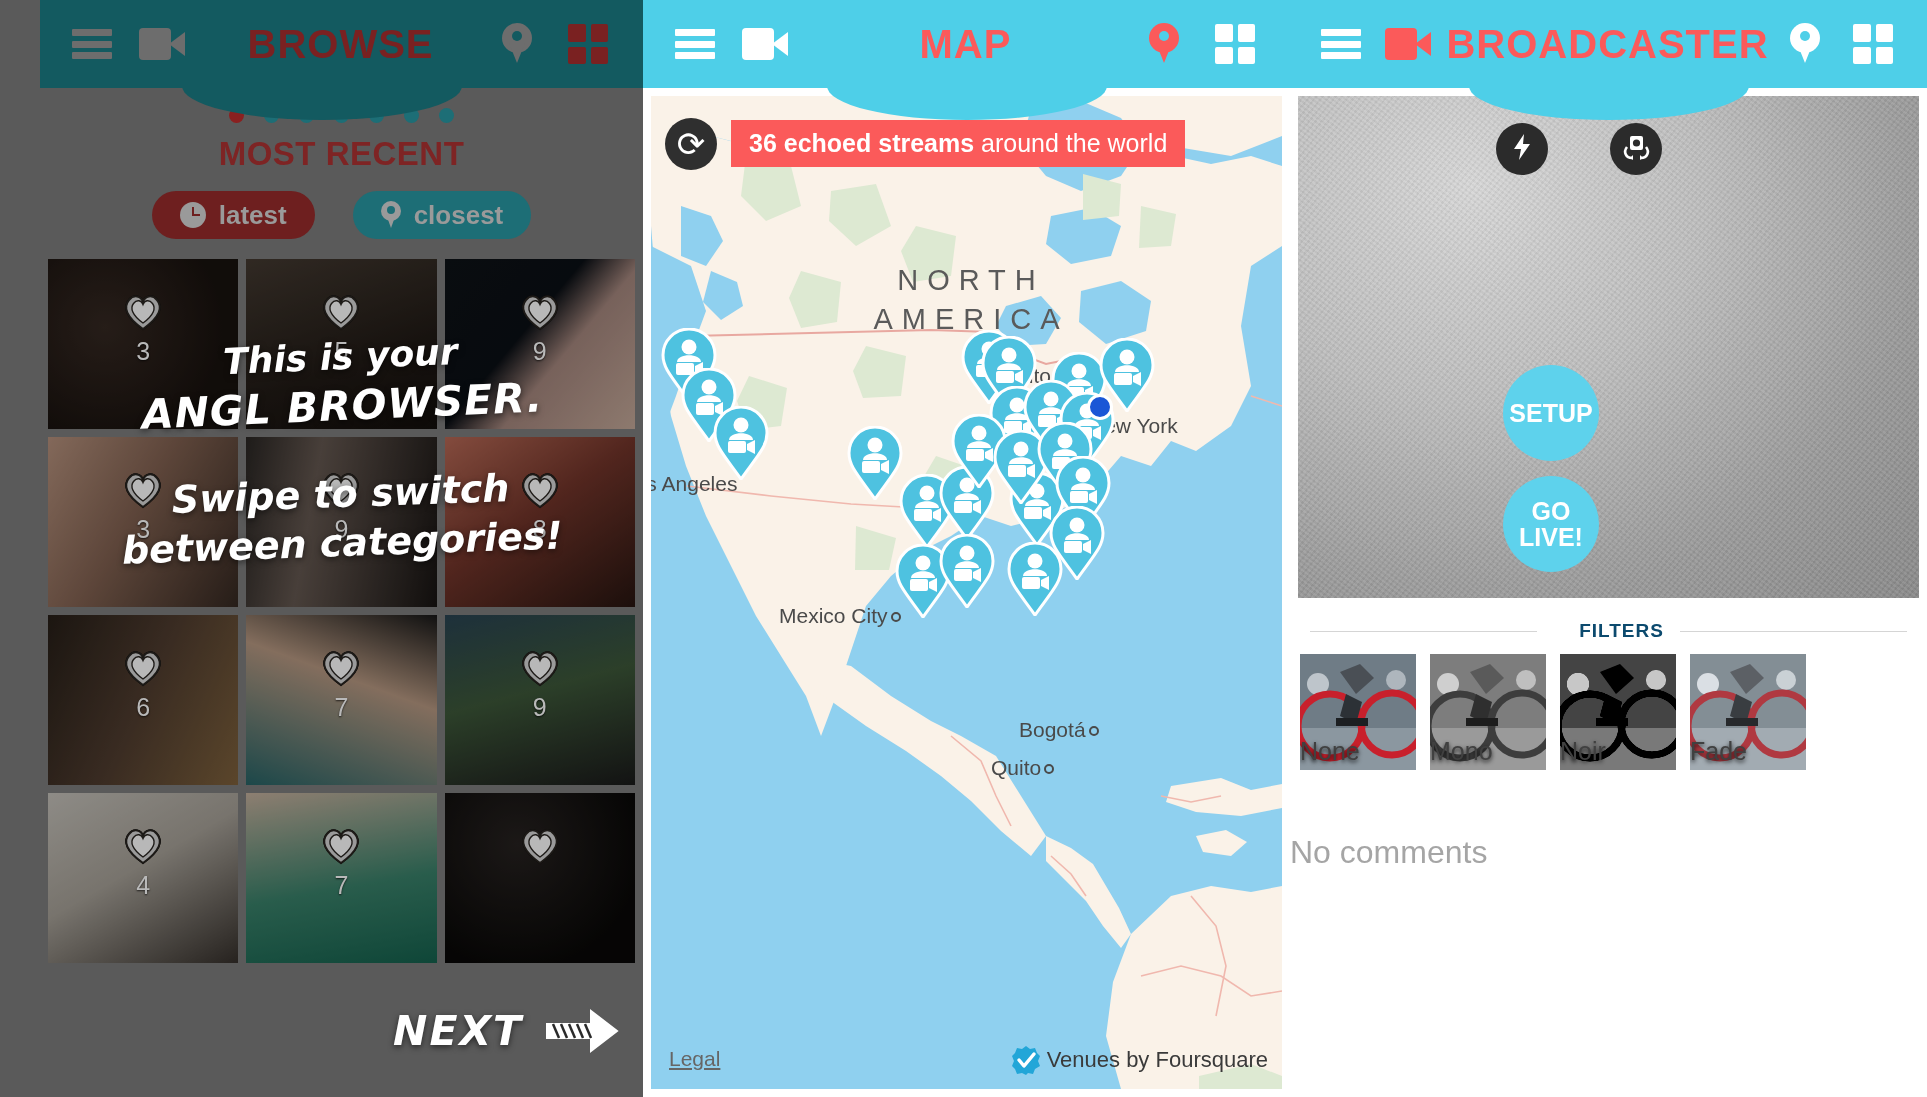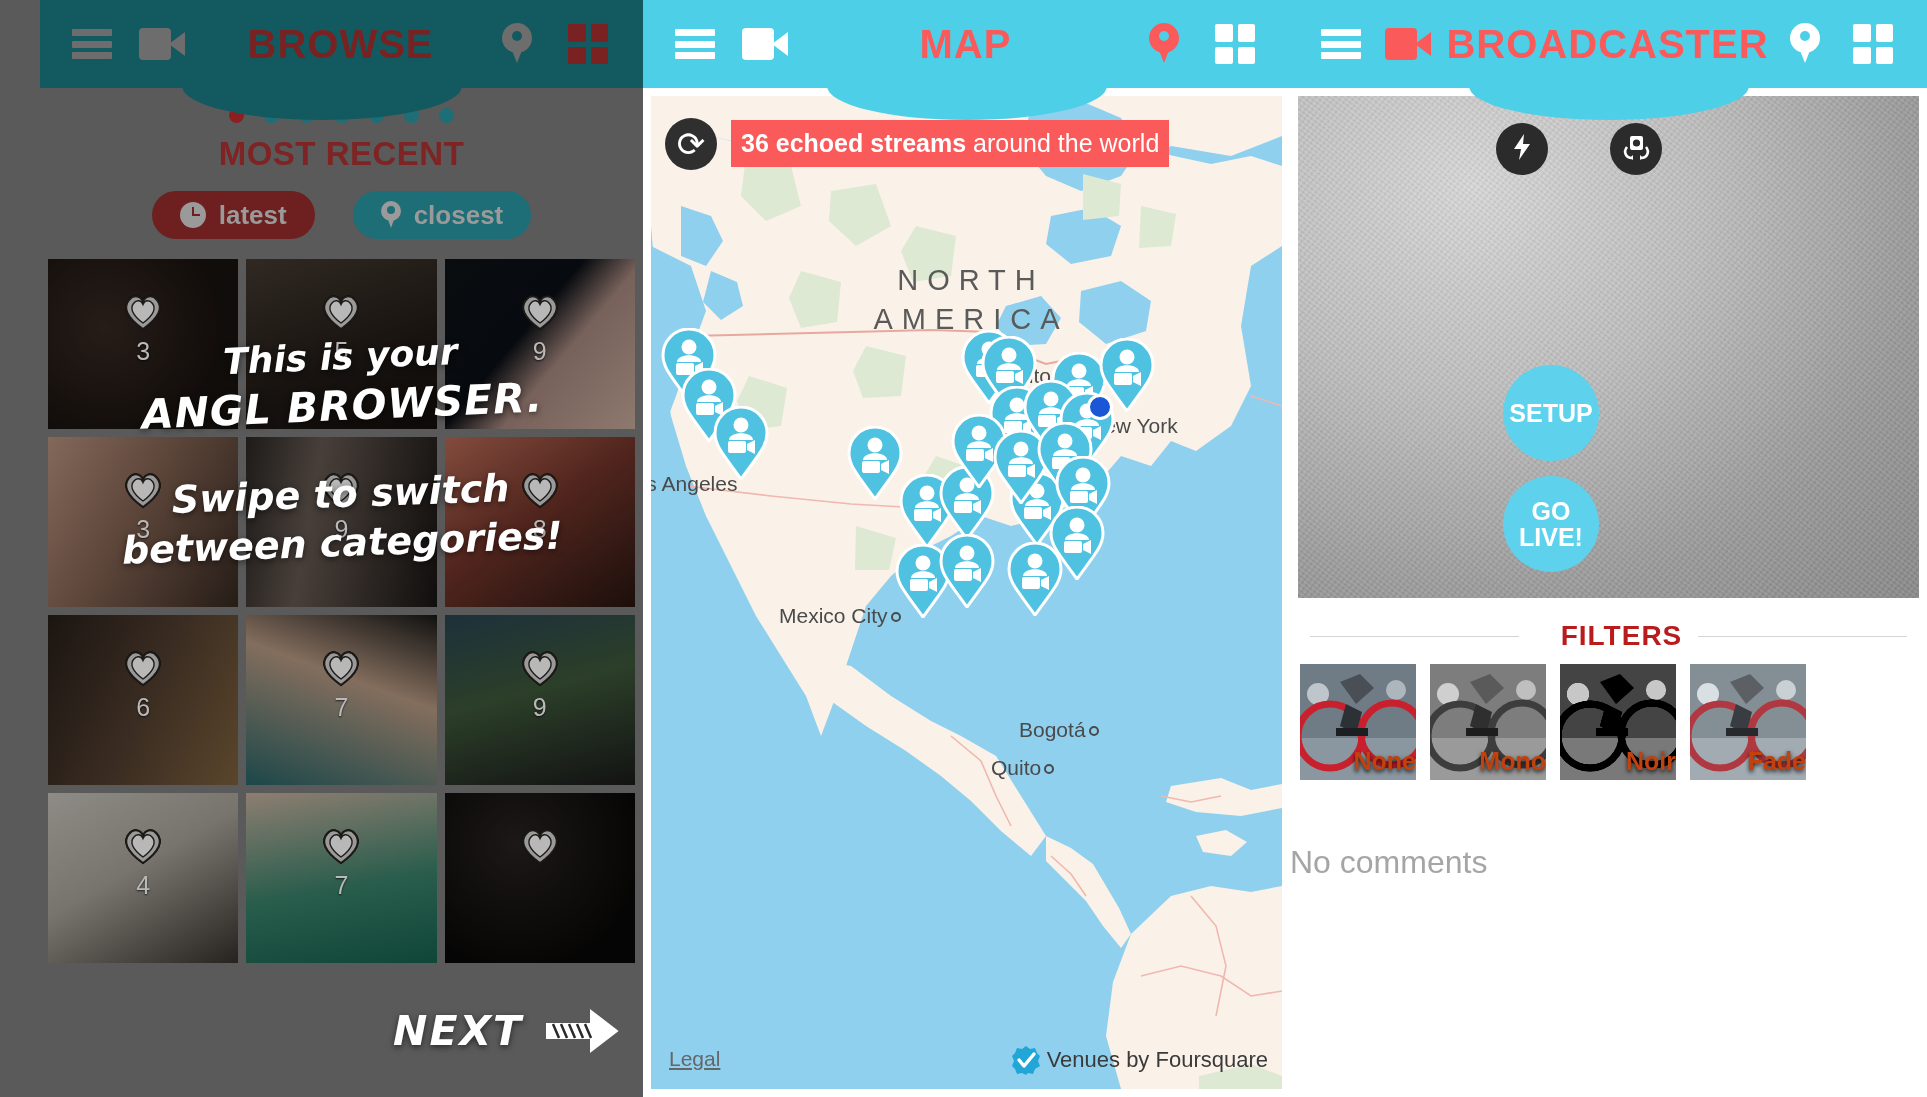--- a/index.html
+++ b/index.html
@@ -214,21 +214,21 @@
   .refresh-btn {
     position: absolute; left: 14px; top: 22px;
     width: 52px; height: 52px; border-radius: 50%;
     background: #2f2f2f; color: #fff;
     display: flex; align-items: center; justify-content: center;
     font-size: 34px; z-index: 9;
   }
   .stream-banner {
     position: absolute; left: 80px; top: 24px;
     background: #fb5a5a; color: #fff;
-    padding: 9px 10px;
+    padding: 9px 18px;
     font-size: 25px;
     white-space: nowrap;
     z-index: 9;
   }
   .stream-banner b { font-weight: bold; }
   .stream-banner span { font-weight: normal; }
   .continent-label {
     position: absolute;
     color: #5a5a5a;
     font-size: 29px;
@@ -317,28 +317,28 @@
     line-height: 1.05;
   }
   .btn-setup { left: 205px; top: 269px; width: 96px; height: 96px; font-size: 25px; }
   .btn-golive{ left: 205px; top: 380px; width: 96px; height: 96px; font-size: 25px; }
 
   .filters-head {
     display: flex; align-items: center; gap: 16px;
     padding: 14px 20px 6px 20px;
   }
   .filters-head .rule { flex: 1; height: 1px; background: #d5d5d5; }
-  .filters-head .lab { color: #b91c1c; font-size: 28px; font-weight: bold; letter-spacing: 1px; margin-left: 26px; }
+  .filters-head .lab { color: #0c4a6e; font-size: 19px; font-weight: bold; letter-spacing: 1px; margin-left: 26px; }
   .filter-strip { display: flex; gap: 14px; padding: 6px 0 0 10px; overflow: hidden; }
   .filter-item { position: relative; width: 116px; height: 116px; flex: 0 0 auto; overflow: hidden; }
   .filter-item.selected { outline: 4px solid #fb5a5a; outline-offset: -4px; }
   .filter-label {
     position: absolute; left: 0; right: 0; bottom: 4px;
-    text-align: right;
-    color: #c2410c; font-size: 25px; font-weight: bold;
+    text-align: left;
+    color: #404040; font-size: 25px; font-weight: normal;
     text-shadow: 0 2px 4px rgba(0,0,0,.85);
   }
   .no-comments {
     margin-top: 64px;
     color: #a5a5a5;
     font-size: 32px;
   }
 </style>
 </head>
 <body>

